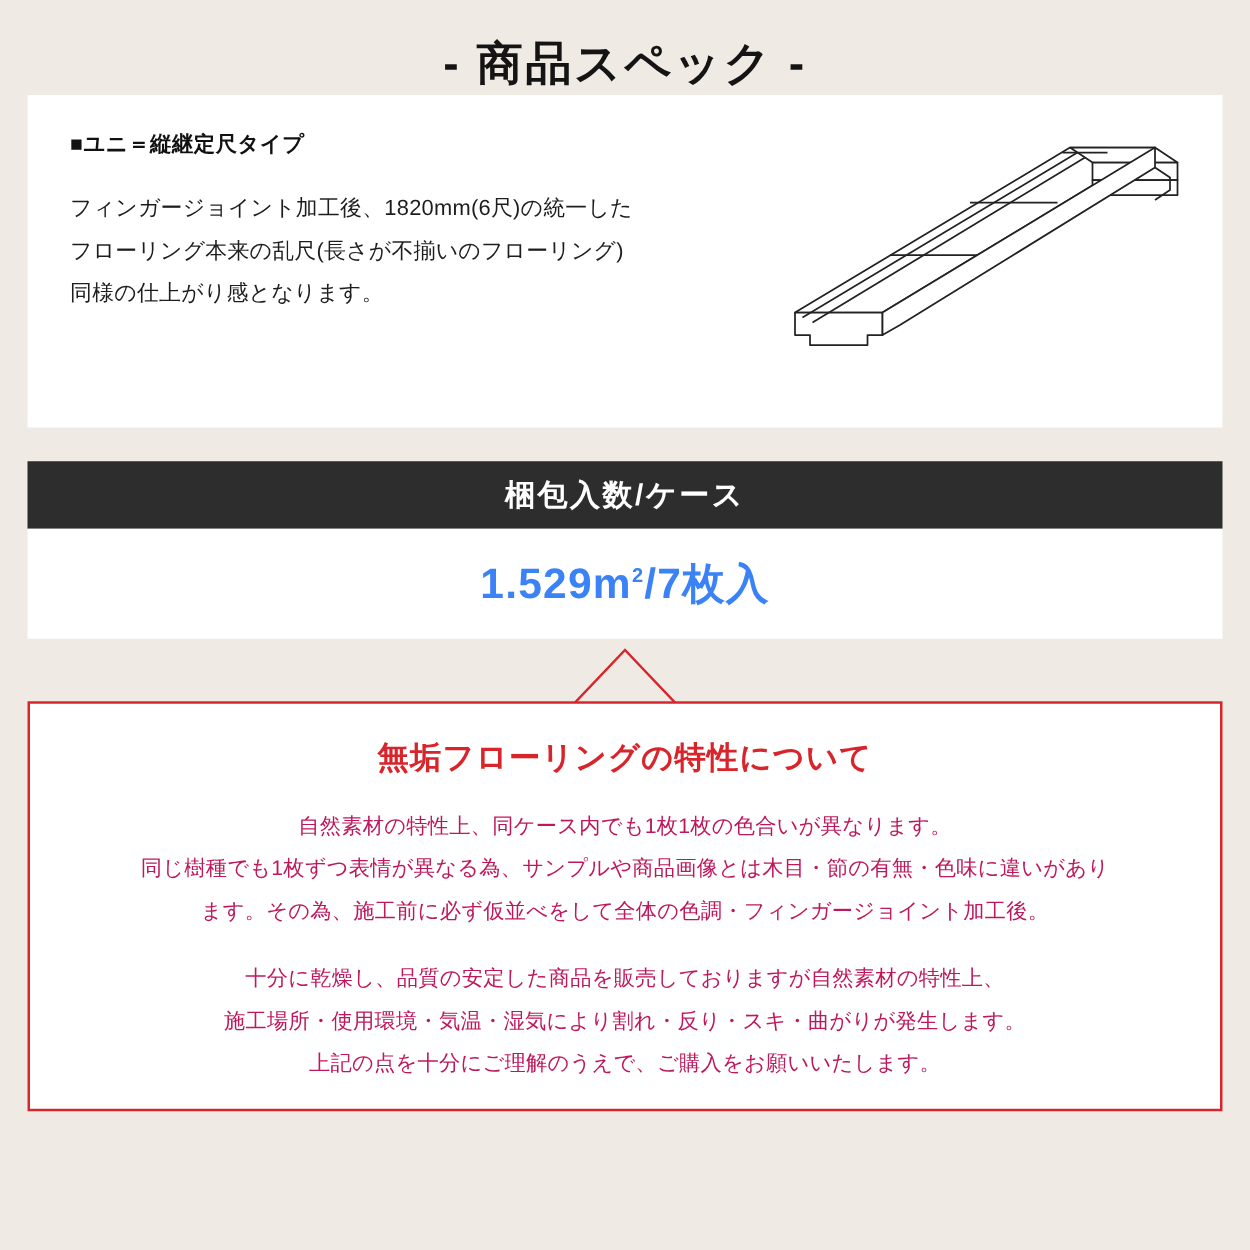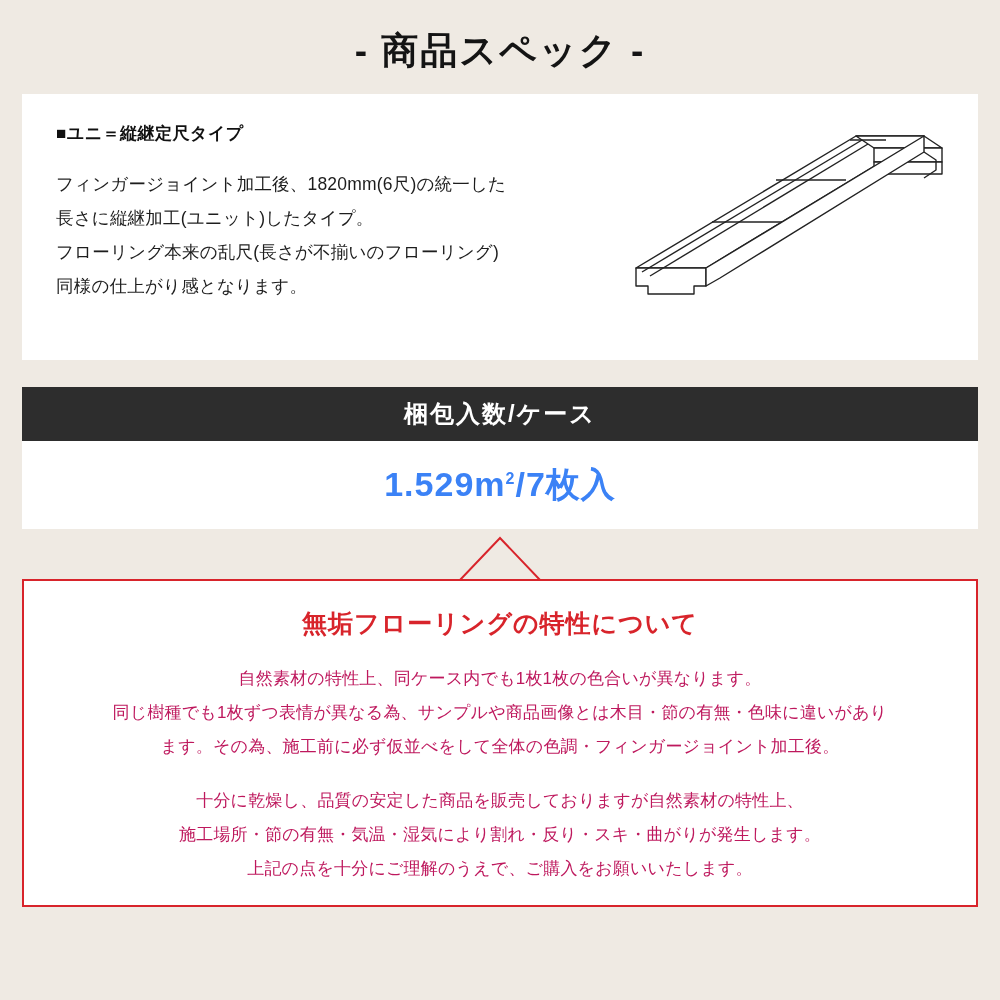--- a/index.html
+++ b/index.html
@@ -22,21 +22,20 @@
     padding: 0 22px;
   }
 
   
   .page-title {
     text-align: center;
     font-size: 37px;
     font-weight: bold;
     letter-spacing: 2px;
     padding-top: 26px;
-    padding-bottom: 18px;
     color: #141414;
   }
 
   
   .spec-card {
     position: relative;
     background: #ffffff;
     height: 266px;
     box-sizing: border-box;
     padding: 28px 34px 0 34px;
@@ -139,21 +138,20 @@
 <body>
 
 <div class="page">
 
   <div class="page-title">- 商品スペック -</div>
 
   <div class="spec-card">
     <div class="spec-heading">■ユニ＝縦継定尺タイプ</div>
     <div class="spec-body">
       <div>フィンガージョイント加工後、1820mm(6尺)の統一した</div>
-      <div>長さに縦継加工(ユニット)したタイプ。</div>
       <div>フローリング本来の乱尺(長さが不揃いのフローリング)</div>
       <div>同様の仕上がり感となります。</div>
     </div>
 
     <svg class="board-art" viewBox="0 0 330 210">
       <g fill="none" stroke="#222" stroke-width="1.4" stroke-linejoin="round">
 
         <polygon points="12,150 232,18 300,18 82,150" fill="#ffffff"></polygon>
 
         <polygon points="232,18 300,18 318,30 250,30" fill="#ffffff"></polygon>
@@ -186,19 +184,19 @@
     </svg>
     <div class="notice-box">
       <div class="notice-title">無垢フローリングの特性について</div>
       <div class="notice-para">
         <div>自然素材の特性上、同ケース内でも1枚1枚の色合いが異なります。</div>
         <div>同じ樹種でも1枚ずつ表情が異なる為、サンプルや商品画像とは木目・節の有無・色味に違いがあり</div>
         <div>ます。その為、施工前に必ず仮並べをして全体の色調・フィンガージョイント加工後。</div>
       </div>
       <div class="notice-para">
         <div>十分に乾燥し、品質の安定した商品を販売しておりますが自然素材の特性上、</div>
-        <div>施工場所・節の有無・気温・湿気により割れ・反り・スキ・曲がりが発生します。</div>
+        <div>施工場所・使用環境・気温・湿気により割れ・反り・スキ・曲がりが発生します。</div>
         <div>上記の点を十分にご理解のうえで、ご購入をお願いいたします。</div>
       </div>
     </div>
   </div>
 
 </div>
 
 </body></html>

